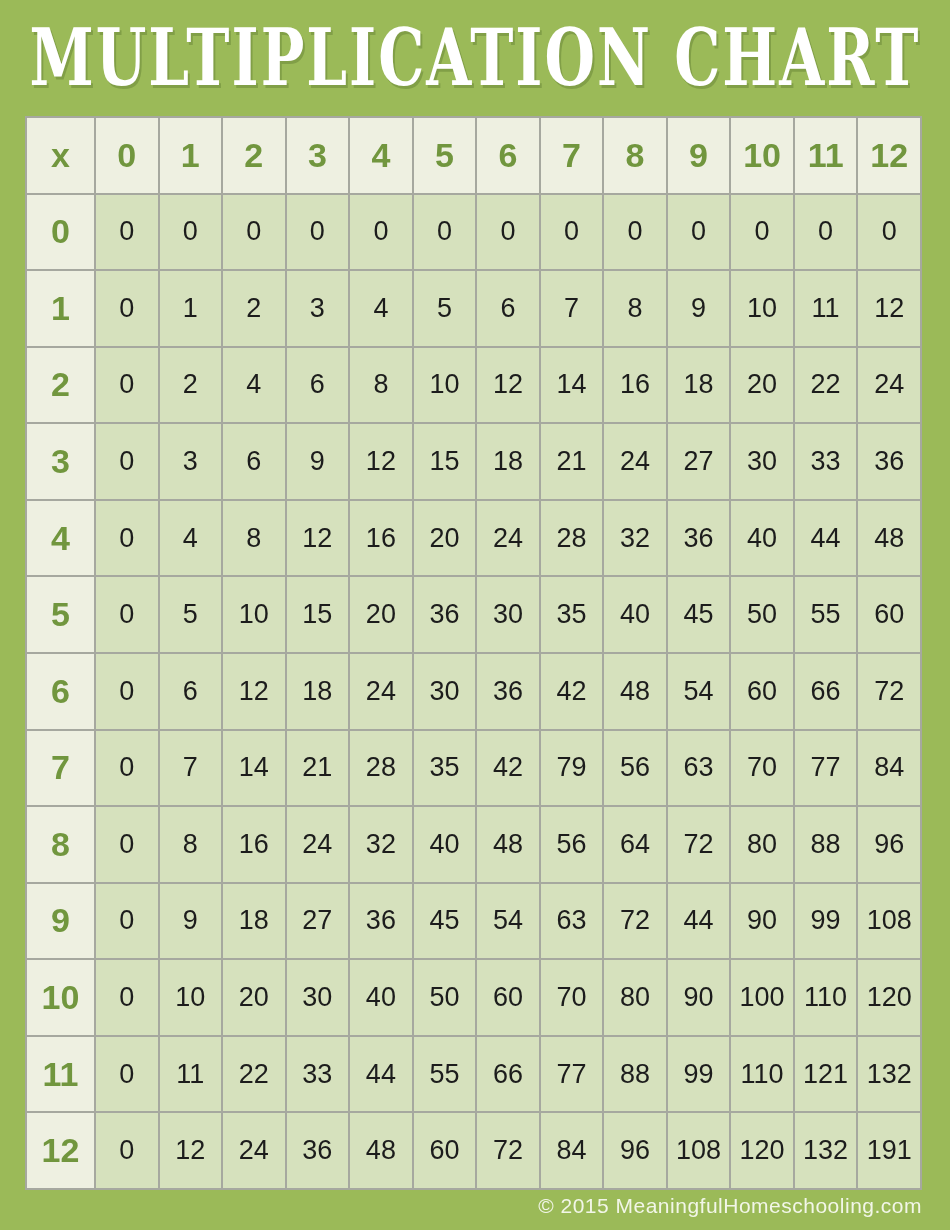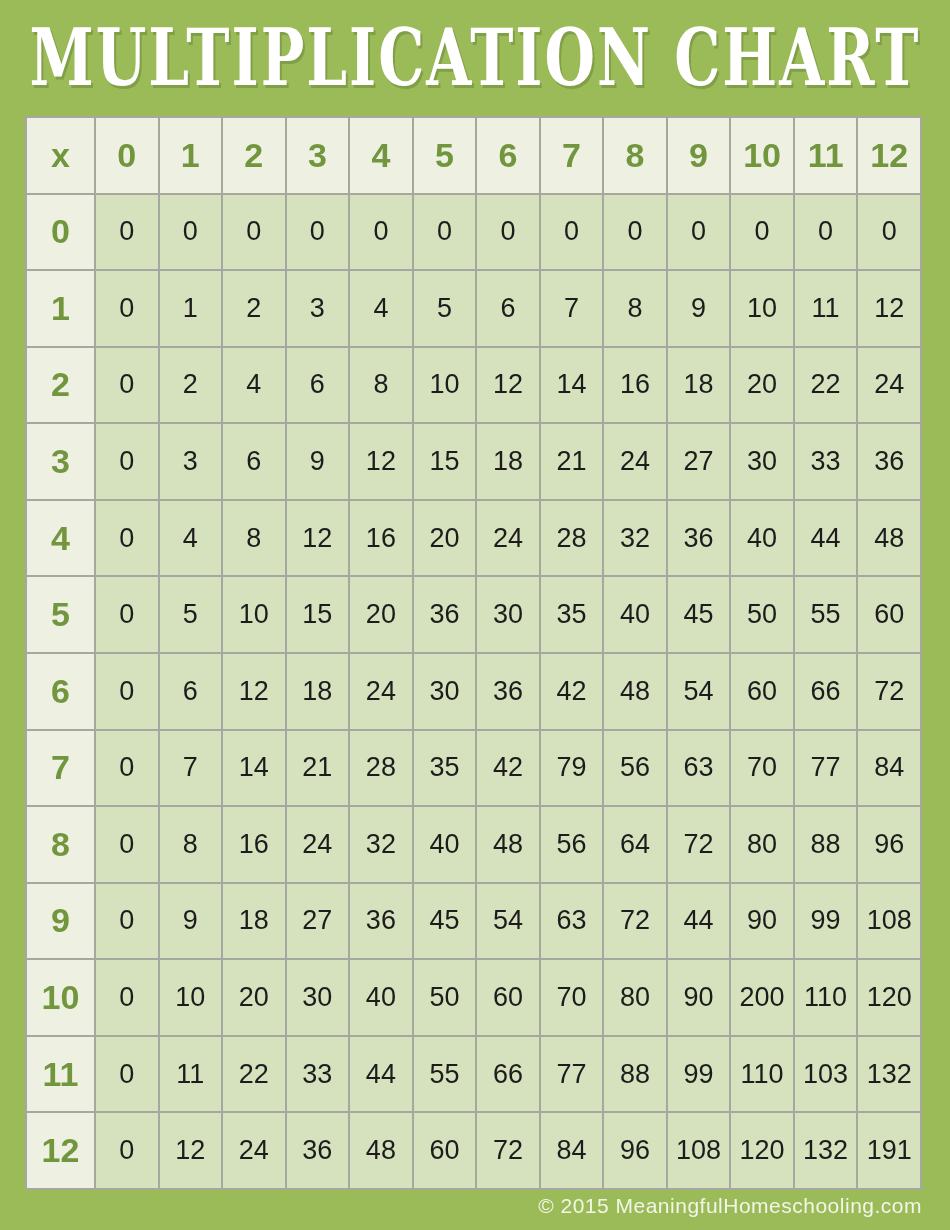--- a/index.html
+++ b/index.html
@@ -264,38 +264,38 @@
         <td class="value-cell">0</td>
         <td class="value-cell">10</td>
         <td class="value-cell">20</td>
         <td class="value-cell">30</td>
         <td class="value-cell">40</td>
         <td class="value-cell">50</td>
         <td class="value-cell">60</td>
         <td class="value-cell">70</td>
         <td class="value-cell">80</td>
         <td class="value-cell">90</td>
-        <td class="value-cell">200</td>
+        <td class="value-cell">100</td>
         <td class="value-cell">110</td>
         <td class="value-cell">120</td>
       </tr>
       <tr>
         <th class="header-cell">11</th>
         <td class="value-cell">0</td>
         <td class="value-cell">11</td>
         <td class="value-cell">22</td>
         <td class="value-cell">33</td>
         <td class="value-cell">44</td>
         <td class="value-cell">55</td>
         <td class="value-cell">66</td>
         <td class="value-cell">77</td>
         <td class="value-cell">88</td>
         <td class="value-cell">99</td>
         <td class="value-cell">110</td>
-        <td class="value-cell">103</td>
+        <td class="value-cell">121</td>
         <td class="value-cell">132</td>
       </tr>
       <tr>
         <th class="header-cell">12</th>
         <td class="value-cell">0</td>
         <td class="value-cell">12</td>
         <td class="value-cell">24</td>
         <td class="value-cell">36</td>
         <td class="value-cell">48</td>
         <td class="value-cell">60</td>

